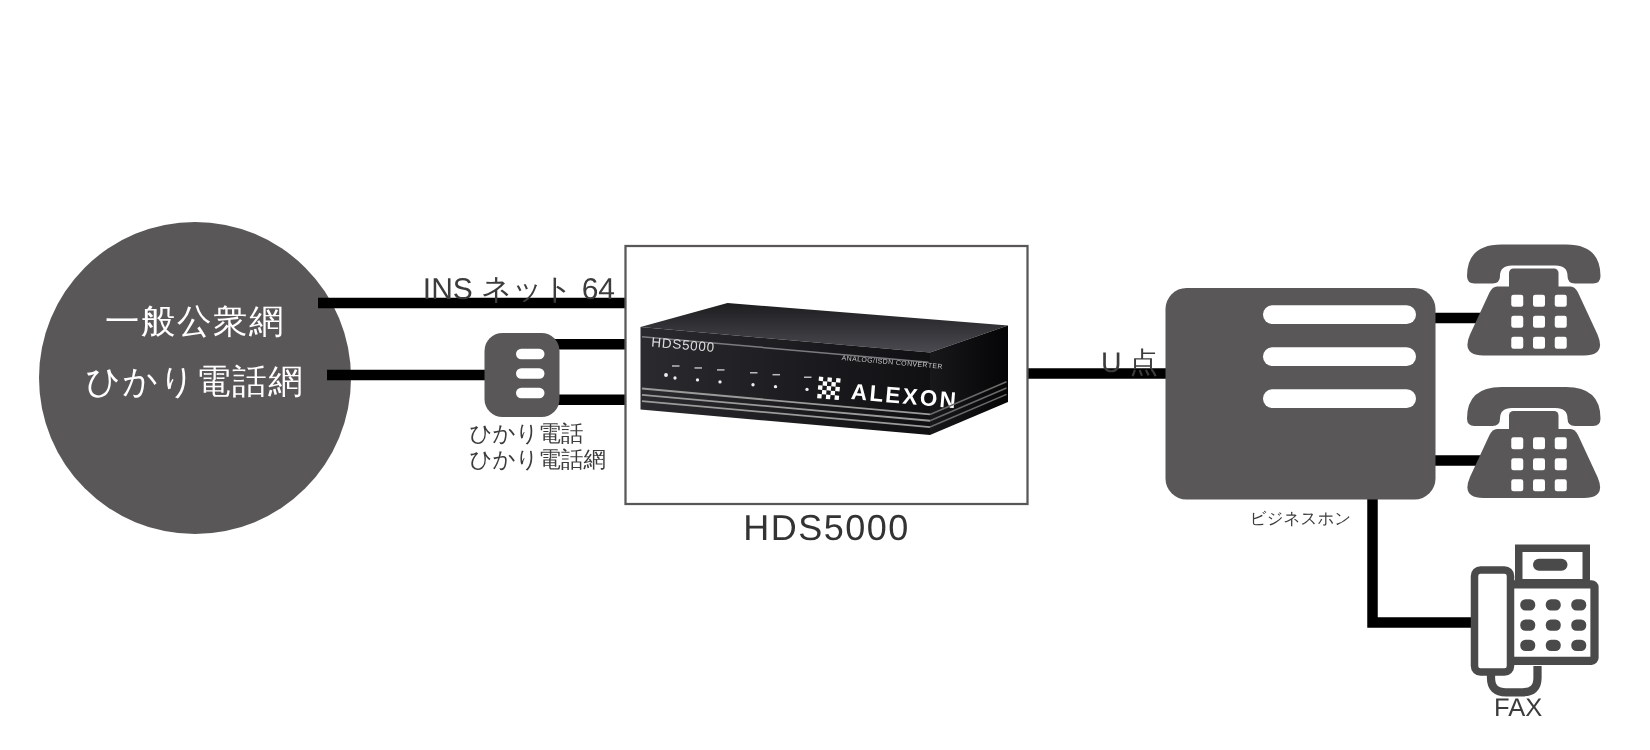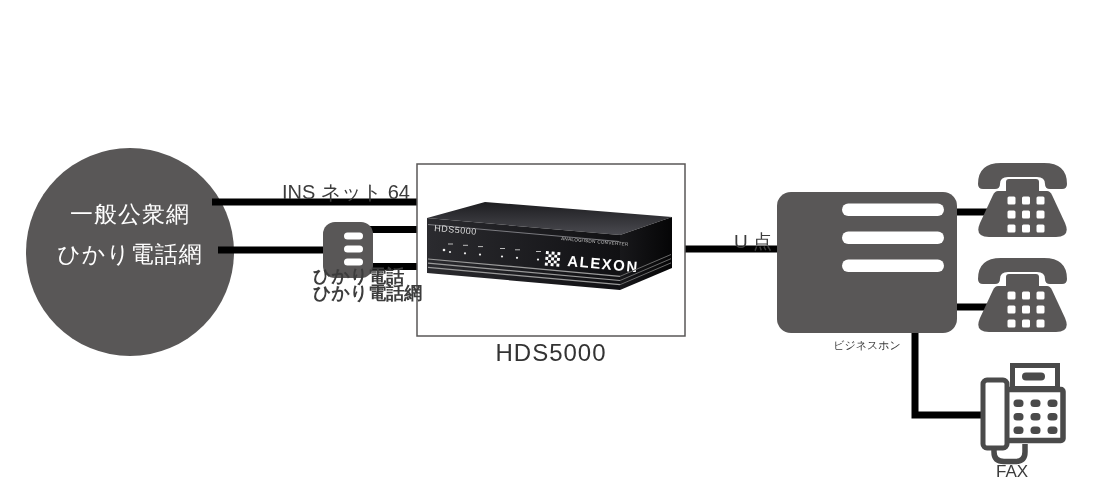--- a/index.html
+++ b/index.html
@@ -4,21 +4,21 @@
 <style>
   html,body{margin:0;padding:0;background:#fff;}
   .stage{position:relative;width:1100px;height:500px;background:#ffffff;
          font-family:"Liberation Sans",sans-serif;overflow:hidden;}
   .stage svg{position:absolute;left:0;top:0;}
   svg text{font-family:"Liberation Sans",sans-serif;}
   .label{position:absolute;color:#3c3c3c;white-space:nowrap;}
   .cloud-label{left:28px;top:194px;width:204px;text-align:center;color:#ffffff;
                font-size:23px;line-height:40px;letter-spacing:1px;}
   .ins-label{left:270px;top:179px;width:140px;text-align:right;font-size:20px;}
-  .adapter-label{left:313px;top:268px;font-size:18px;line-height:17px;font-weight:bold;}
+  .adapter-label{left:313px;top:281px;font-size:15px;line-height:17px;}
   .u-label{left:700px;top:229px;width:72px;text-align:right;font-size:19px;}
   .device-caption{left:417px;top:339px;width:268px;text-align:center;
                   font-size:24px;color:#333;letter-spacing:1px;}
   .biz-label{left:777px;top:338px;width:180px;text-align:center;font-size:11px;}
   .fax-label{left:996px;top:462px;width:66px;text-align:left;font-size:17px;}
 </style>
 </head>
 <body>
 
 <div class="stage">

